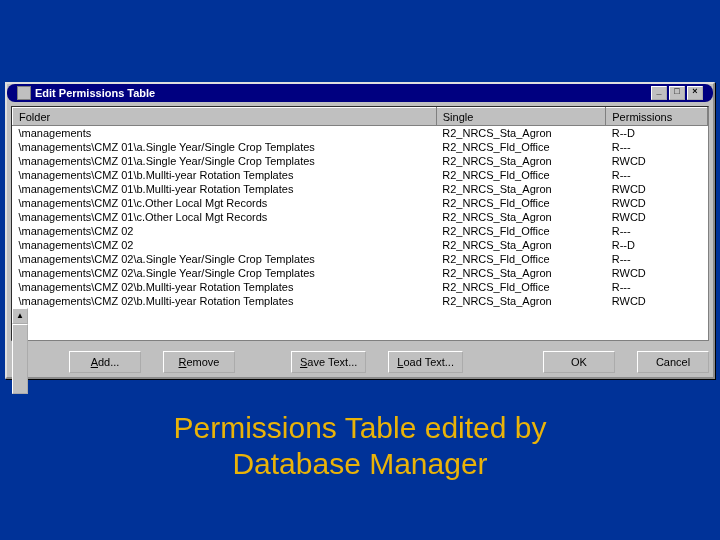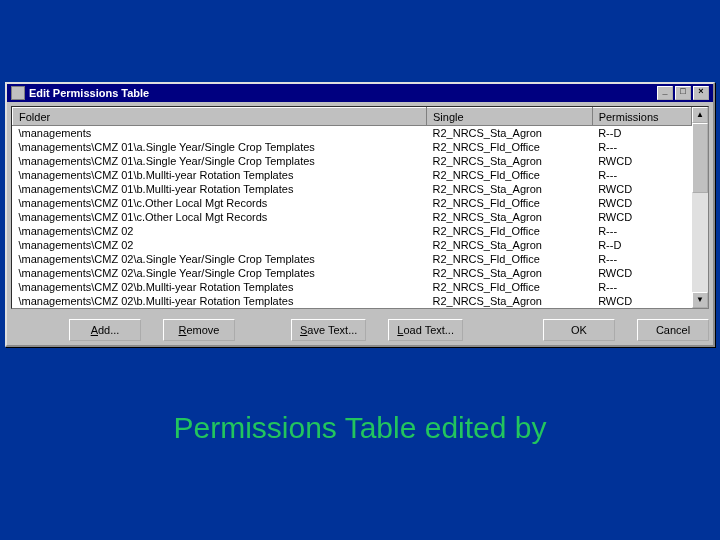--- a/index.html
+++ b/index.html
@@ -20,21 +20,22 @@
     background: #c0c0c0;
     border: 2px outset #dfdfdf;
     box-shadow: 1px 1px 0 #000;
   }
   .titlebar {
     background: #000080;
     color: #fff;
     display: flex;
     align-items: center;
     height: 18px;
-    padding: 0 4px;
+    padding: 0 10px;
+    border-radius: 8px;
   }
   .titlebar .icon {
     width: 14px; height: 14px;
     background: #c0c0c0;
     margin-right: 4px;
     border: 1px solid #808080;
   }
   .titlebar .title {
     font-weight: bold;
     font-size: 11px;
@@ -53,20 +54,21 @@
     font-weight: bold;
     cursor: pointer;
   }
   .client {
     padding: 4px;
   }
   .grid-wrap {
     display: flex;
     border: 1px inset #808080;
     background: #fff;
+    flex-direction: column;
   }
   .grid {
     flex: 1;
     border-collapse: collapse;
     font-size: 11px;
   }
   .grid th {
     background: #c0c0c0;
     border: 1px solid;
     border-color: #fff #808080 #808080 #fff;
@@ -128,21 +130,21 @@
     cursor: pointer;
   }
   .btn .ul { text-decoration: underline; }
   .caption {
     position: absolute;
     left: 0; right: 0;
     top: 410px;
     text-align: center;
     font-family: Arial, sans-serif;
     font-size: 30px;
-    color: #22c55e;
+    color: #eab308;
     line-height: 1.2;
   }
 </style>
 </head>
 <body>
 
 <div class="window">
   <div class="titlebar">
     <div class="icon"></div>
     <div class="title">Edit Permissions Table</div>
@@ -247,13 +249,14 @@
     <button class="btn"><span class="ul">S</span><span id="save-rest">ave Text...</span></button>
     <button class="btn"><span class="ul">L</span><span id="load-rest">oad Text...</span></button>
     <div class="spacer"></div>
     <button class="btn">OK</button>
     <button class="btn">Cancel</button>
   </div>
 </div>
 
 <div class="caption">
   <div>Permissions Table edited by</div>
+  <div>Database Manager</div>
 </div>
 
 </body></html>

